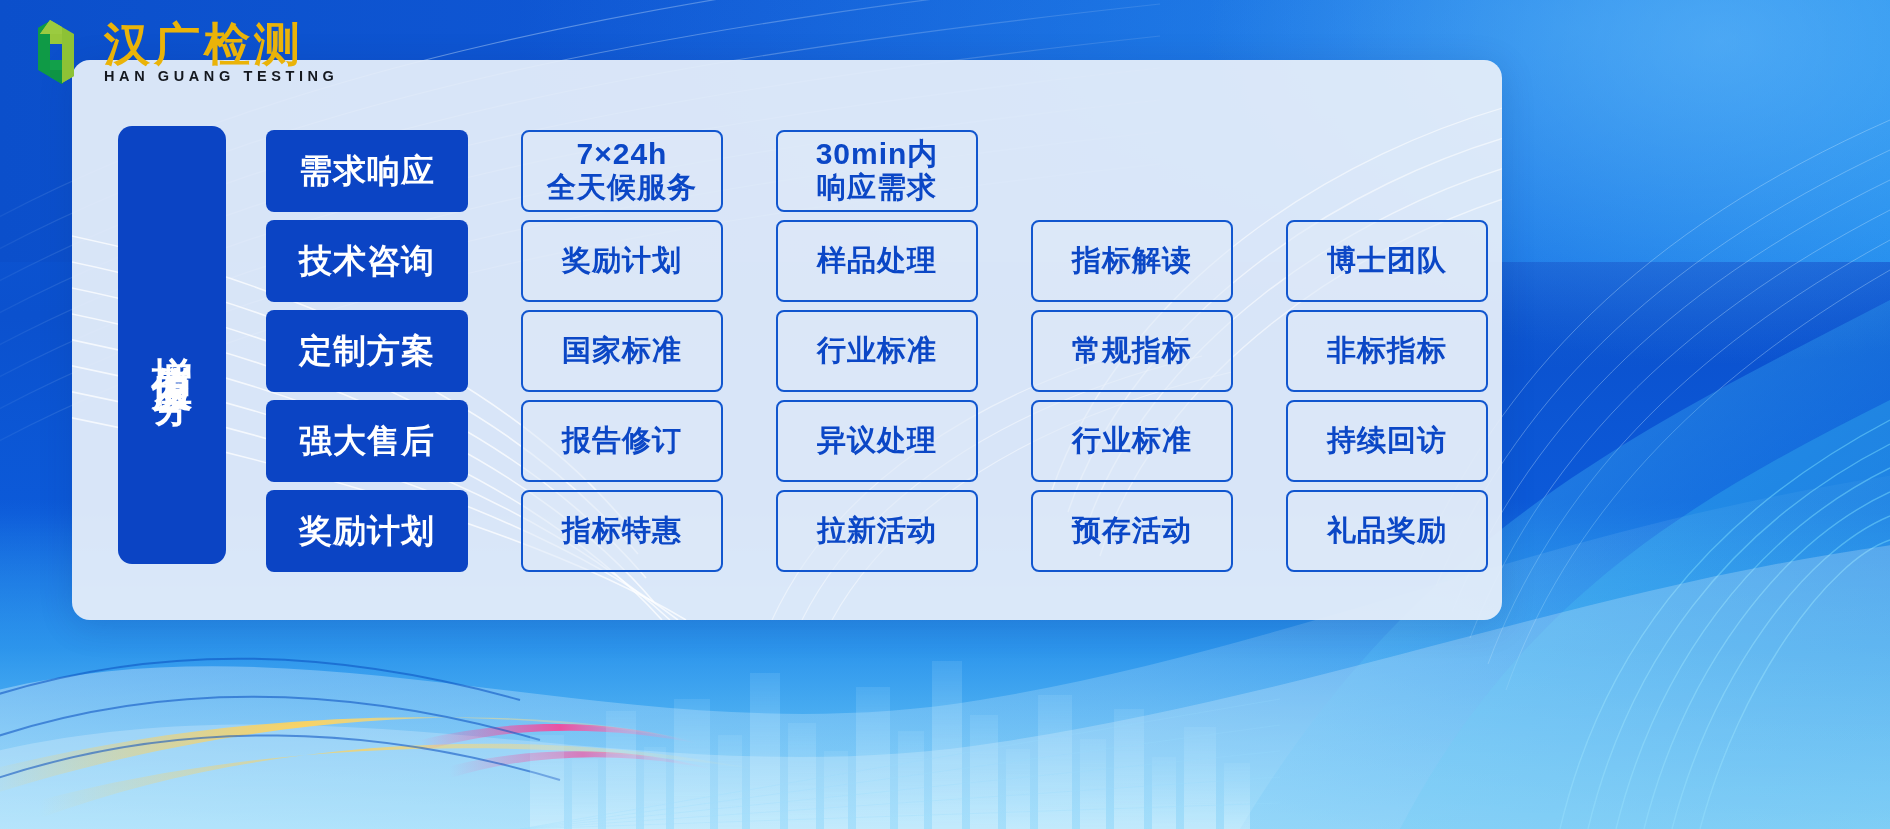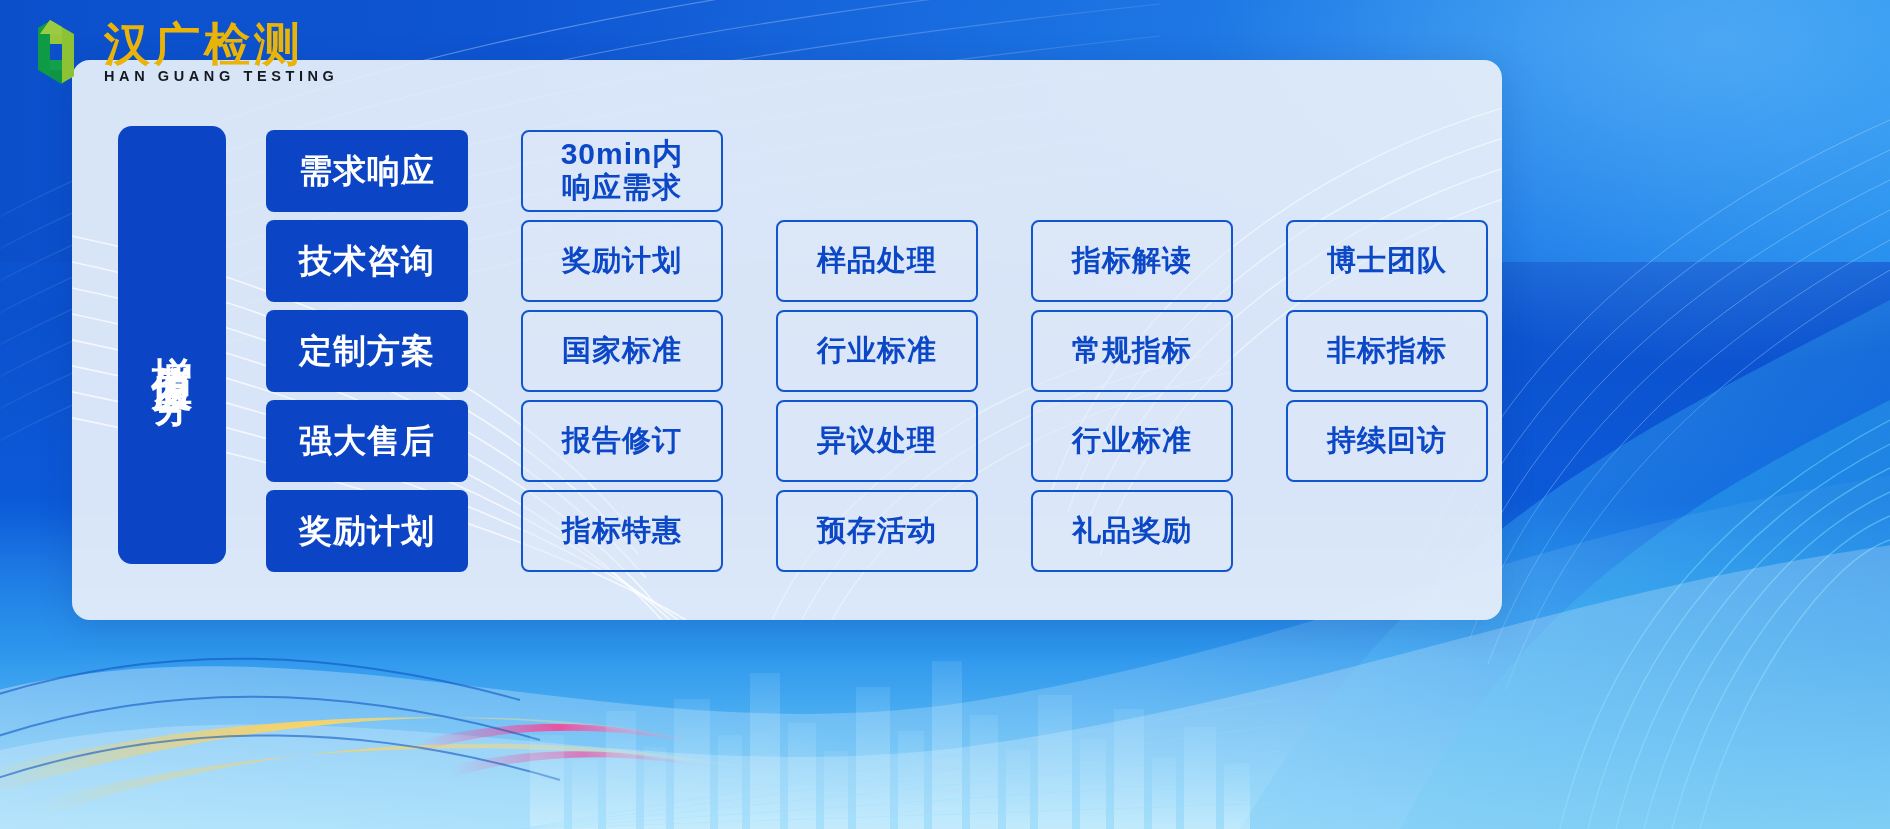--- a/index.html
+++ b/index.html
@@ -293,20 +293,24 @@
         <span>增值服务</span>
       </div>
 
       <div class="rows">
 
         <div class="row">
           <div class="cell primary">
             <span>需求响应</span>
           </div>
           <div class="cell outline two-line">
+            <span class="l1">7×24h</span>
+            <span class="l2">全天候服务</span>
+          </div>
+          <div class="cell outline two-line">
             <span class="l1">30min内</span>
             <span class="l2">响应需求</span>
           </div>
           <div class="cell spacer"></div>
           <div class="cell spacer"></div>
         </div>
 
         <div class="row">
           <div class="cell primary">
             <span>技术咨询</span>
@@ -360,20 +364,23 @@
             <span class="l1">持续回访</span>
           </div>
         </div>
 
         <div class="row">
           <div class="cell primary">
             <span>奖励计划</span>
           </div>
           <div class="cell outline">
             <span class="l1">指标特惠</span>
+          </div>
+          <div class="cell outline">
+            <span class="l1">拉新活动</span>
           </div>
           <div class="cell outline">
             <span class="l1">预存活动</span>
           </div>
           <div class="cell outline">
             <span class="l1">礼品奖励</span>
           </div>
         </div>
 
       </div>

